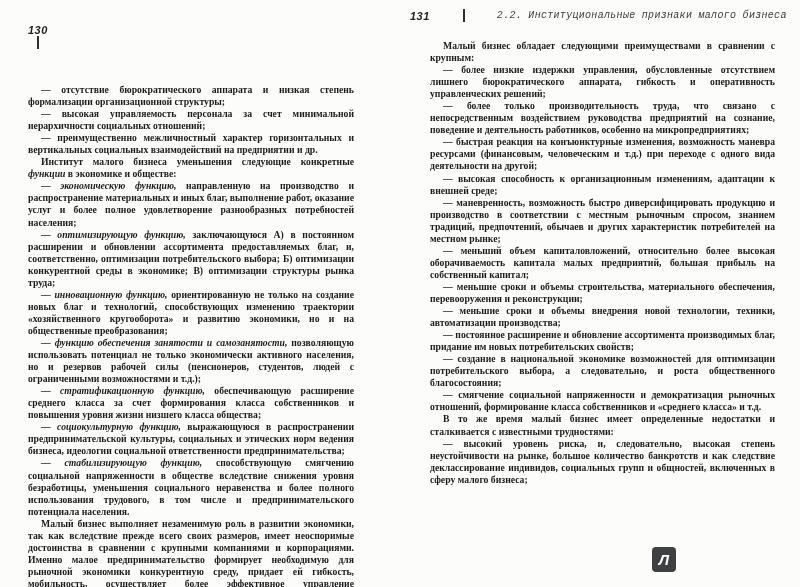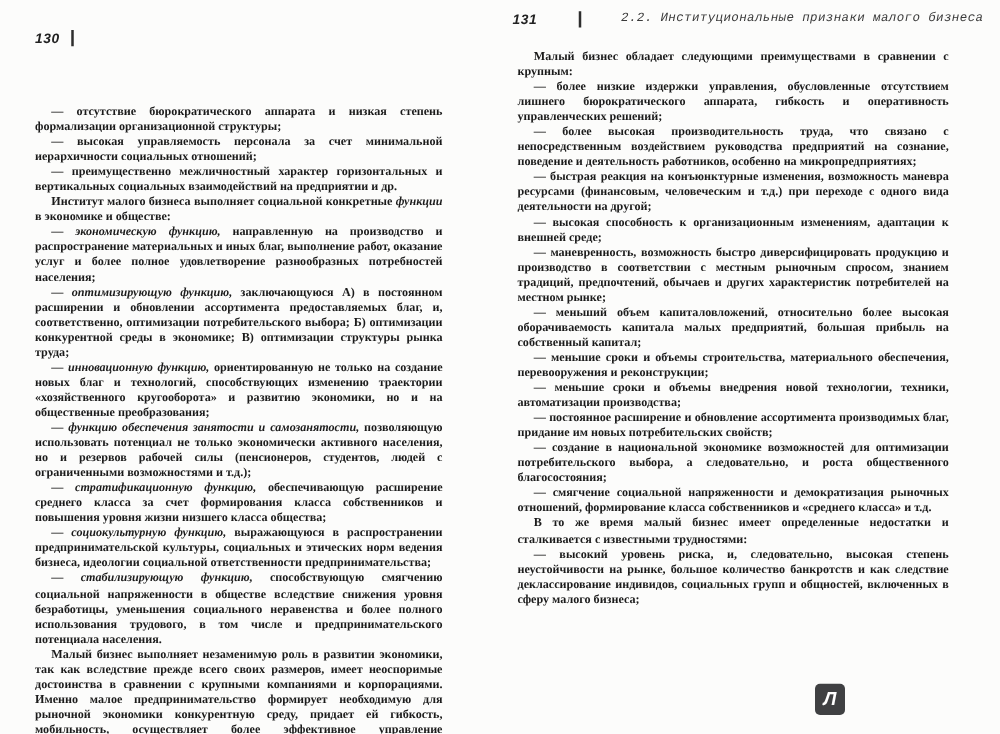--- a/index.html
+++ b/index.html
@@ -27,40 +27,40 @@
     letter-spacing: 0.5px;
     color: #222;
   }
   .page-header .sep {
     width: 2px;
     height: 13px;
     background: #2e2e2e;
     margin: 0 8px 0 9px;
   }
   .page-header .title { letter-spacing: 0.3px; font-family: Liberation Mono, monospace; }
-  .header-left  { left: 28px;  top: 24px; }
+  .header-left  { left: 28px;  top: 24px; flex-direction: column; }
   .header-right { left: 410px; top: 9px; gap: 24px; }
 
   .page-body {
     position: absolute;
     text-align: justify;
     font-size: 9.7px;
     line-height: 12.05px;
     color: #1b1b1b;
     font-weight: bold;
   }
   .page-body p {
     margin: 0;
     text-indent: 13px;
     hyphens: auto;
     -webkit-hyphens: auto;
   }
   .page-body i { font-style: italic; }
   .body-left  { left: 28px;  top: 56px; width: 326px; margin-top: 28px; }
-  .body-right { left: 414px; top: 40px; width: 345px; }
+  .body-right { left: 430px; top: 40px; width: 345px; }
 
   .watermark {
     position: absolute;
     left: 652px;
     top: 547px;
     width: 24px;
     height: 25px;
     background: #3f4042;
     border-radius: 4px;
     display: flex;
@@ -87,35 +87,35 @@
   <div class="page-header header-right">
     <span class="num">131</span>
     <span class="sep"></span>
     <span class="title">2.2. Институциональные признаки малого бизнеса</span>
   </div>
 
   <div class="page-body body-left">
       <p><span>— отсутствие бюрократического аппарата и низкая степень формализации организационной структуры;</span></p>
       <p><span>— высокая управляемость персонала за счет минимальной иерархичности социальных отношений;</span></p>
       <p><span>— преимущественно межличностный характер горизонтальных и вертикальных социальных взаимодействий на предприятии и др.</span></p>
-      <p><span>Институт малого бизнеса выполняет социальной конкретные </span><i>функции</i><span> в экономике и обществе:</span></p>
+      <p><span>Институт малого бизнеса уменьшения следующие конкретные </span><i>функции</i><span> в экономике и обществе:</span></p>
       <p><span>— </span><i>экономическую функцию,</i><span> направленную на производство и распространение материальных и иных благ, выполнение работ, оказание услуг и более полное удовлетворение разнообразных потребностей населения;</span></p>
       <p><span>— </span><i>оптимизирующую функцию,</i><span> заключающуюся А) в постоянном расширении и обновлении ассортимента предоставляемых благ, и, соответственно, оптимизации потребительского выбора; Б) оптимизации конкурентной среды в экономике; В) оптимизации структуры рынка труда;</span></p>
       <p><span>— </span><i>инновационную функцию,</i><span> ориентированную не только на создание новых благ и технологий, способствующих изменению траектории «хозяйственного кругооборота» и развитию экономики, но и на общественные преобразования;</span></p>
       <p><span>— </span><i>функцию обеспечения занятости и самозанятости,</i><span> позволяющую использовать потенциал не только экономически активного населения, но и резервов рабочей силы (пенсионеров, студентов, людей с ограниченными возможностями и т.д.);</span></p>
       <p><span>— </span><i>стратификационную функцию,</i><span> обеспечивающую расширение среднего класса за счет формирования класса собственников и повышения уровня жизни низшего класса общества;</span></p>
       <p><span>— </span><i>социокультурную функцию,</i><span> выражающуюся в распространении предпринимательской культуры, социальных и этических норм ведения бизнеса, идеологии социальной ответственности предпринимательства;</span></p>
       <p><span>— </span><i>стабилизирующую функцию,</i><span> способствующую смягчению социальной напряженности в обществе вследствие снижения уровня безработицы, уменьшения социального неравенства и более полного использования трудового, в том числе и предпринимательского потенциала населения.</span></p>
       <p><span>Малый бизнес выполняет незаменимую роль в развитии экономики, так как вследствие прежде всего своих размеров, имеет неоспоримые достоинства в сравнении с крупными компаниями и корпорациями. Именно малое предпринимательство формирует необходимую для рыночной экономики конкурентную среду, придает ей гибкость, мобильность, осуществляет более эффективное управление производством, кадрами, материальными и финансовыми потоками и сбытом.</span></p>
     </div>
 
   <div class="page-body body-right">
       <p><span>Малый бизнес обладает следующими преимуществами в сравнении с крупным:</span></p>
       <p><span>— более низкие издержки управления, обусловленные отсутствием лишнего бюрократического аппарата, гибкость и оперативность управленческих решений;</span></p>
-      <p><span>— более высокая производительность труда, что связано с непосредственным воздействием руководства предприятий на сознание, поведение и деятельность работников, особенно на микропредприятиях;</span></p>
+      <p><span>— более только производительность труда, что связано с непосредственным воздействием руководства предприятий на сознание, поведение и деятельность работников, особенно на микропредприятиях;</span></p>
       <p><span>— быстрая реакция на конъюнктурные изменения, возможность маневра ресурсами (финансовым, человеческим и т.д.) при переходе с одного вида деятельности на другой;</span></p>
       <p><span>— высокая способность к организационным изменениям, адаптации к внешней среде;</span></p>
       <p><span>— маневренность, возможность быстро диверсифицировать продукцию и производство в соответствии с местным рыночным спросом, знанием традиций, предпочтений, обычаев и других характеристик потребителей на местном рынке;</span></p>
       <p><span>— меньший объем капиталовложений, относительно более высокая оборачиваемость капитала малых предприятий, большая прибыль на собственный капитал;</span></p>
       <p><span>— меньшие сроки и объемы строительства, материального обеспечения, перевооружения и реконструкции;</span></p>
       <p><span>— меньшие сроки и объемы внедрения новой технологии, техники, автоматизации производства;</span></p>
       <p><span>— постоянное расширение и обновление ассортимента производимых благ, придание им новых потребительских свойств;</span></p>
       <p><span>— создание в национальной экономике возможностей для оптимизации потребительского выбора, а следовательно, и роста общественного благосостояния;</span></p>
       <p><span>— смягчение социальной напряженности и демократизация рыночных отношений, формирование класса собственников и «среднего класса» и т.д.</span></p>
       <p><span>В то же время малый бизнес имеет определенные недостатки и сталкивается с известными трудностями:</span></p>

